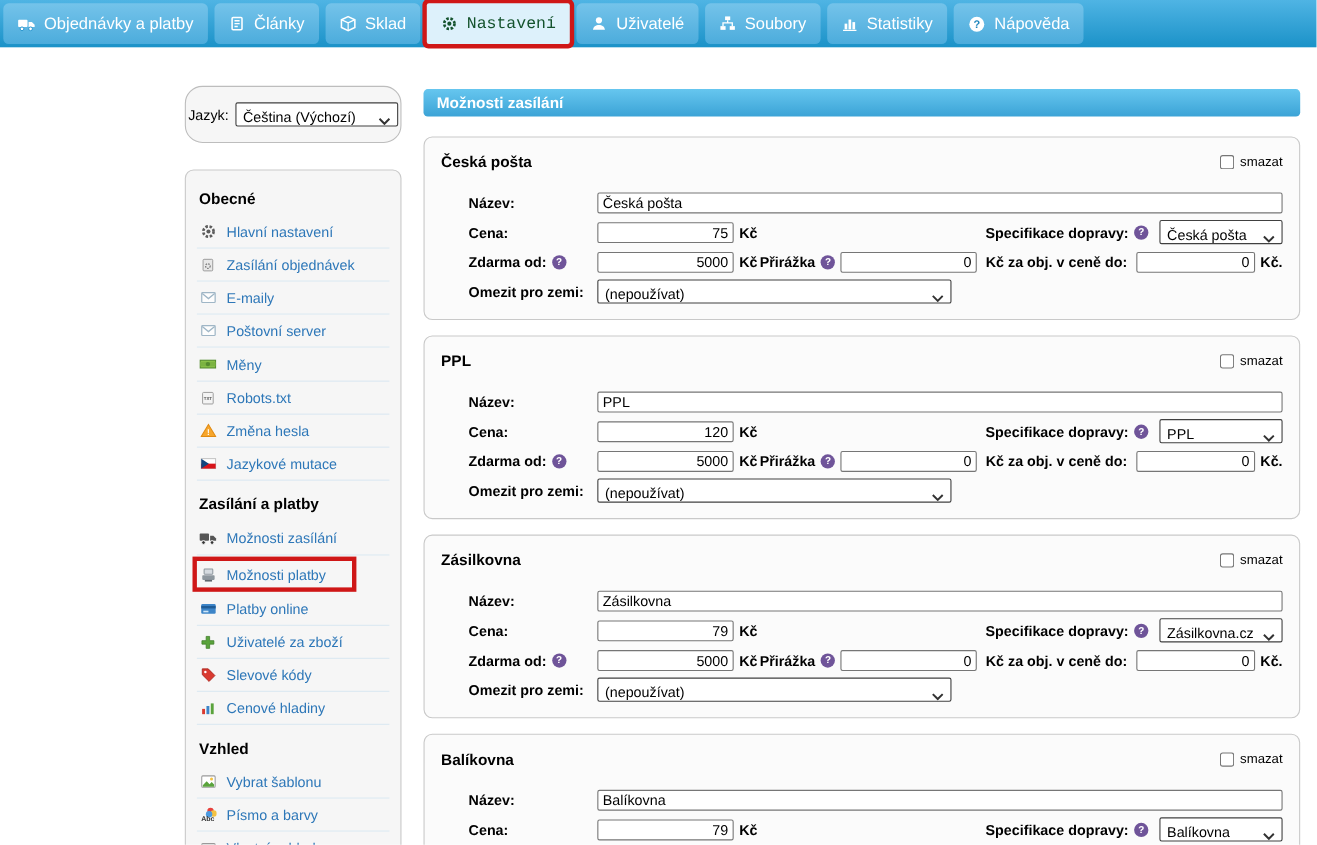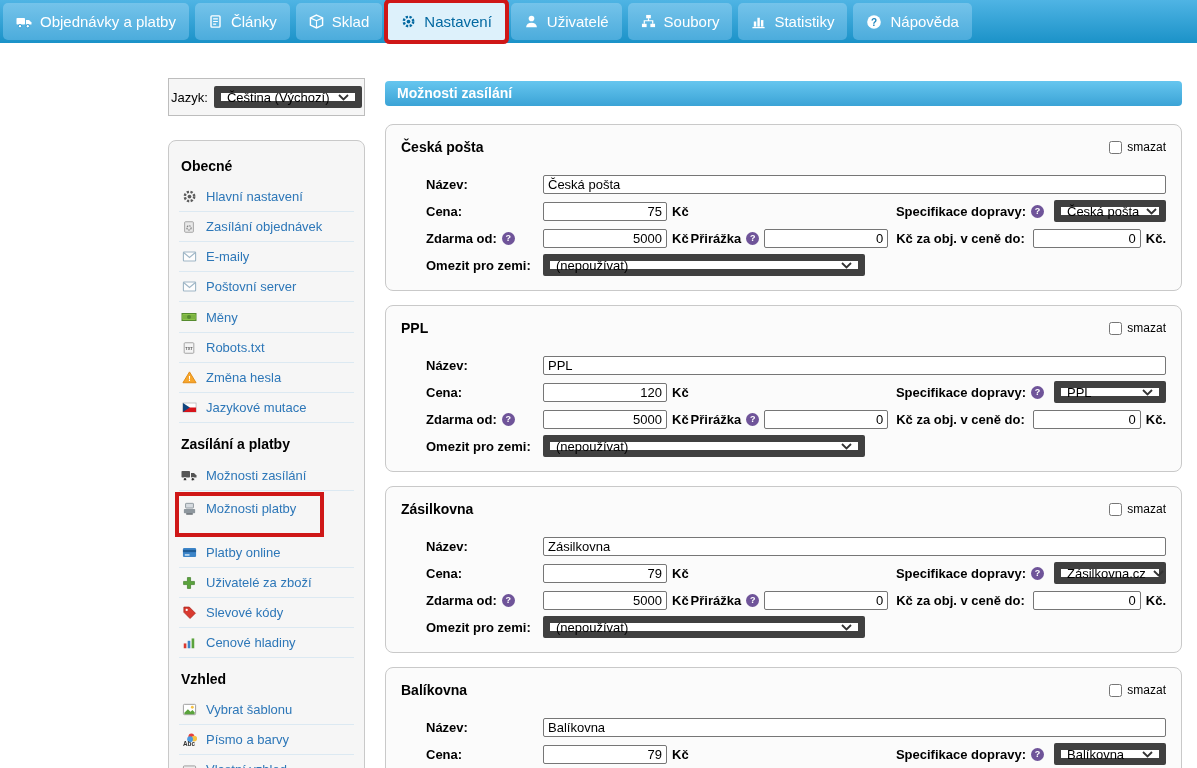--- a/index.html
+++ b/index.html
@@ -14,46 +14,46 @@
     background:linear-gradient(180deg,#4fb4e4 0%,#1b92c8 100%);
     display:flex; align-items:flex-start; gap:6px; padding:3px 0 0 3px;
   }
   .tab {
     height:37px; border-radius:5px; cursor:pointer;
     background:linear-gradient(180deg,#74c3ea 0%,#4cacdc 100%);
     color:#fff; font-size:15px;
     display:flex; align-items:center; gap:8px; padding:0 13px; white-space:nowrap;
   }
   .tab .icon { display:flex; align-items:center; }
-  .tab.active { background:#ddf1fb; color:#0369a1; }
+  .tab.active { background:#ddf1fb; color:#14532d;font-family:Liberation Mono, monospace; }
   .tab.annotated { border-radius:2px; box-shadow:0 0 0 4px #cf1717; }
   
   .sidebar { position:absolute; left:168px; top:78px; width:197px; }
   .langbox {
-    height:38px; border:1px solid #bdbdbd; border-radius:0; background:#f6f6f6;
+    height:52px; border:1px solid #bdbdbd; border-radius:16px; background:#f6f6f6;
     display:flex; align-items:center; justify-content:center; gap:6px; font-size:13px;
   }
   .navbox {
     margin-top:24px; border:1px solid #c9c9c9; border-radius:8px; background:#f6f6f6;
     padding:4px 10px 12px; min-height:700px;
   }
   .side-title { font-size:14px; font-weight:bold; padding:13px 0 8px 2px; color:#000; }
   .sideitem {
     display:flex; align-items:center; gap:9px; padding:7px 0 7px 2px;
     border-bottom:1px solid #dce9f2; color:#2d77b8; font-size:13px; cursor:pointer; white-space:nowrap;
   }
   .sideitem .icon { display:flex; align-items:center; width:16px; justify-content:center; }
   .sideitem.annotated {
     box-shadow:0 0 0 4px #cf1717; border-bottom:none; background:#f6f6f6;
-    margin:5px 34px 5px 0; padding:5px 0 17px 2px;
+    margin:5px 34px 5px 0; padding:5px 0 4px 2px;
   }
   
   .fselect {
-    height:22px; border:7px solid #404040; border-radius:2px; background:#fff;
-    display:inline-flex; align-items:center; gap:7px; padding:0 6px;
+    height:22px; border:1px solid #404040; border-radius:2px; background:#fff;
+    display:inline-flex; align-items:flex-end; gap:7px; padding:0 6px;
     font-size:13px; font-weight:normal; color:#000; cursor:pointer; white-space:nowrap;
   }
   .fselect .chev { display:flex; align-items:center; }
   .lang-select { width:148px; justify-content:space-between; }
   .spec-select { width:112px; margin-left:5px; justify-content:space-between; }
   .country-select { width:322px; justify-content:space-between; }
   .tinput {
     height:19px; border:1px solid #767676; border-radius:2px; background:#fff;
     font-family:inherit; font-size:13px; color:#000; padding:1px 4px; font-weight:normal;
   }

